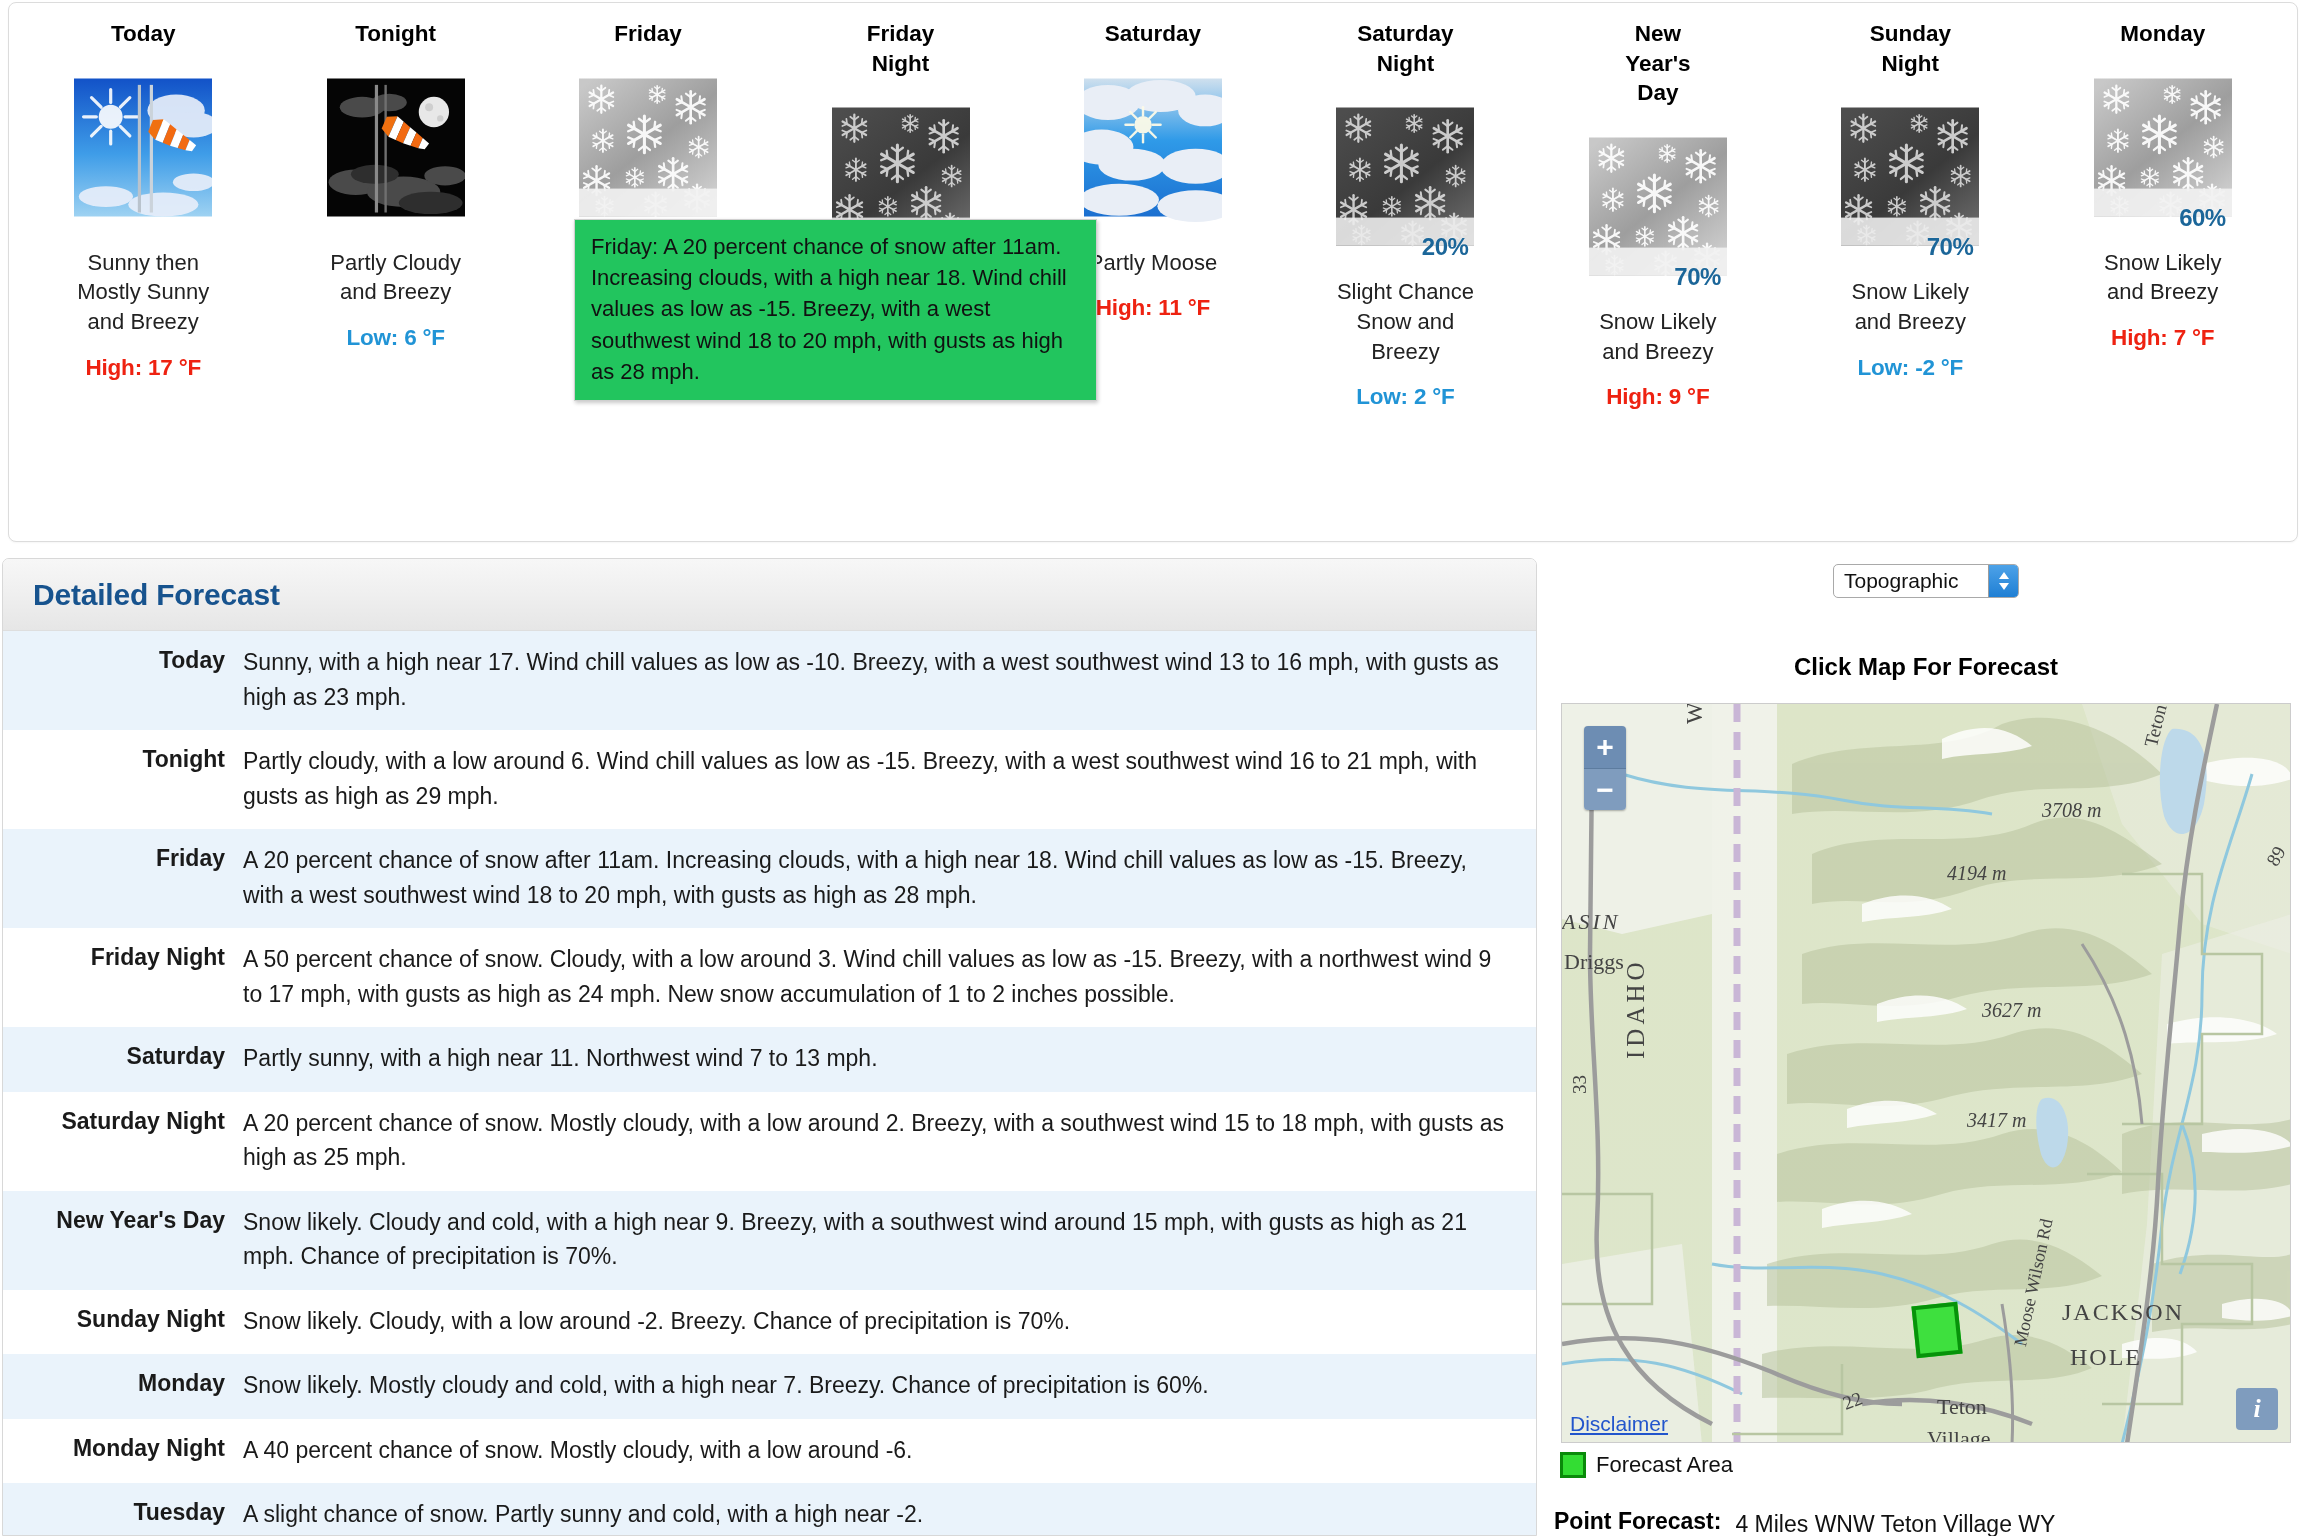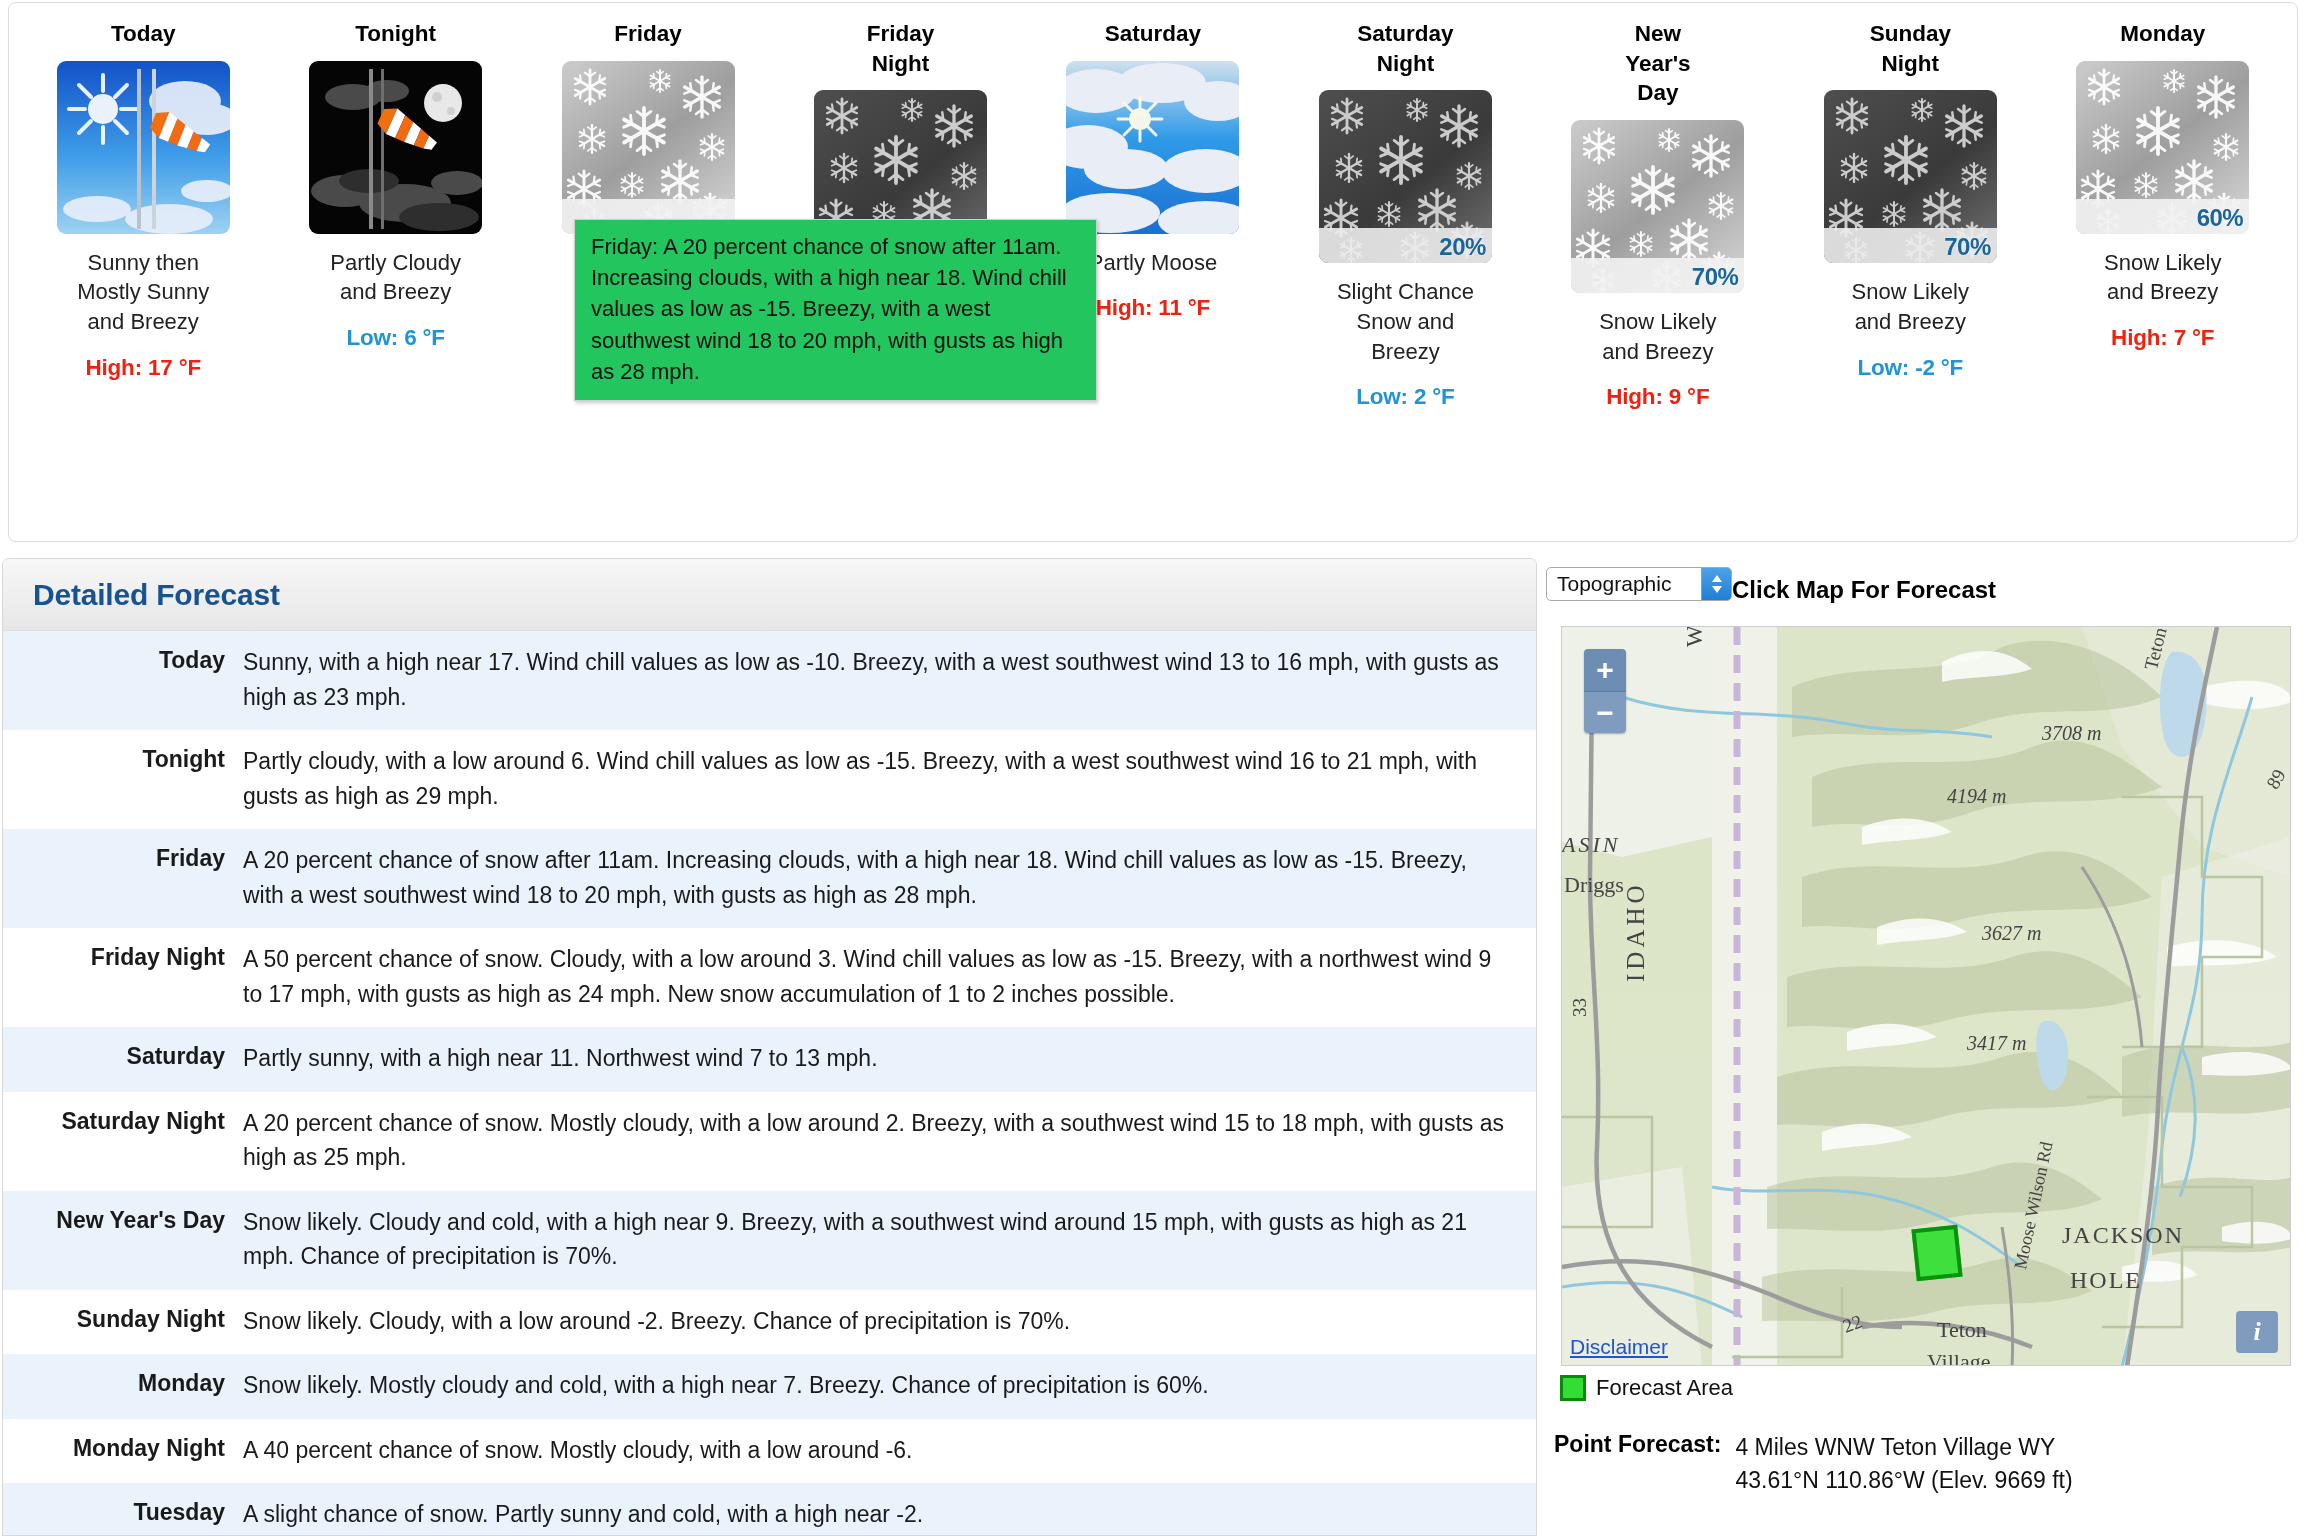--- a/index.html
+++ b/index.html
@@ -42,21 +42,21 @@
     font-size: 22.5px;
     font-weight: bold;
     color: #000;
     line-height: 1.32;
     text-align: center;
     max-width: 150px;
     white-space: pre-line;
   }
   .icon-box {
     margin-top: 12px;
-    width: 173px;
+    width: 138px;
     height: 173px;
     border-radius: 9px;
     overflow: hidden;
     position: relative;
     flex: 0 0 auto;
   }
   .icon-box svg { display:block; width:100%; height:100%; }
   .pop-badge {
     position: absolute;
     right: 6px; bottom: 2px;
@@ -149,23 +149,24 @@
   }
 
   
   .map-panel {
     position: absolute;
     left: 1546px; top: 558px;
     width: 760px; height: 978px;
   }
   .map-controls-top {
     display: flex;
-    flex-direction: row;
+    flex-direction: column;
     align-items: center;
     padding-top: 6px;
+    gap: 43px;
   }
   .map-select {
     display: inline-flex;
     align-items: center;
     width: 186px; height: 34px;
     border: 1px solid #a9a9a9;
     border-radius: 5px;
     background: #fff;
     font-size: 21px;
     color: #111;

